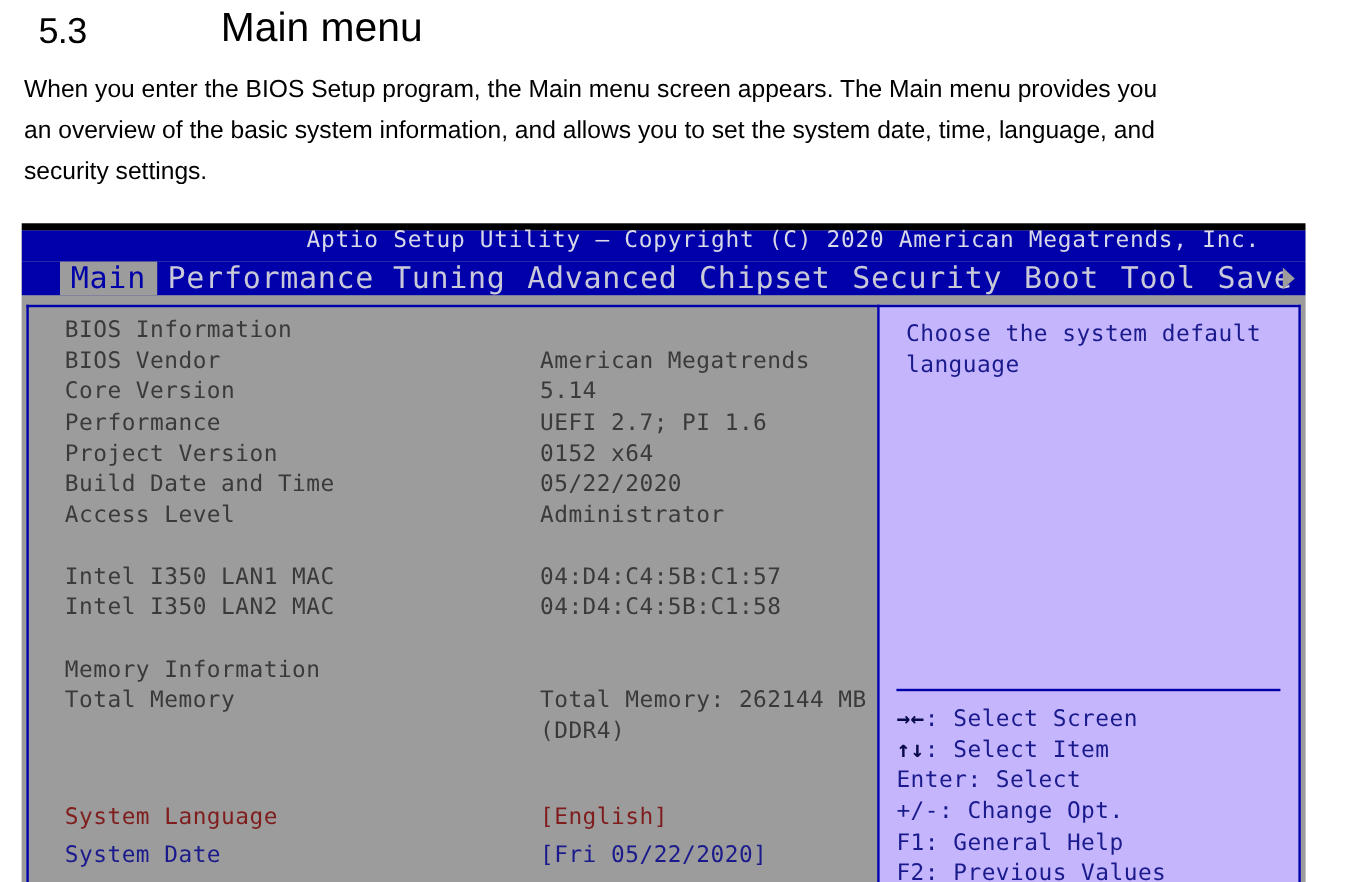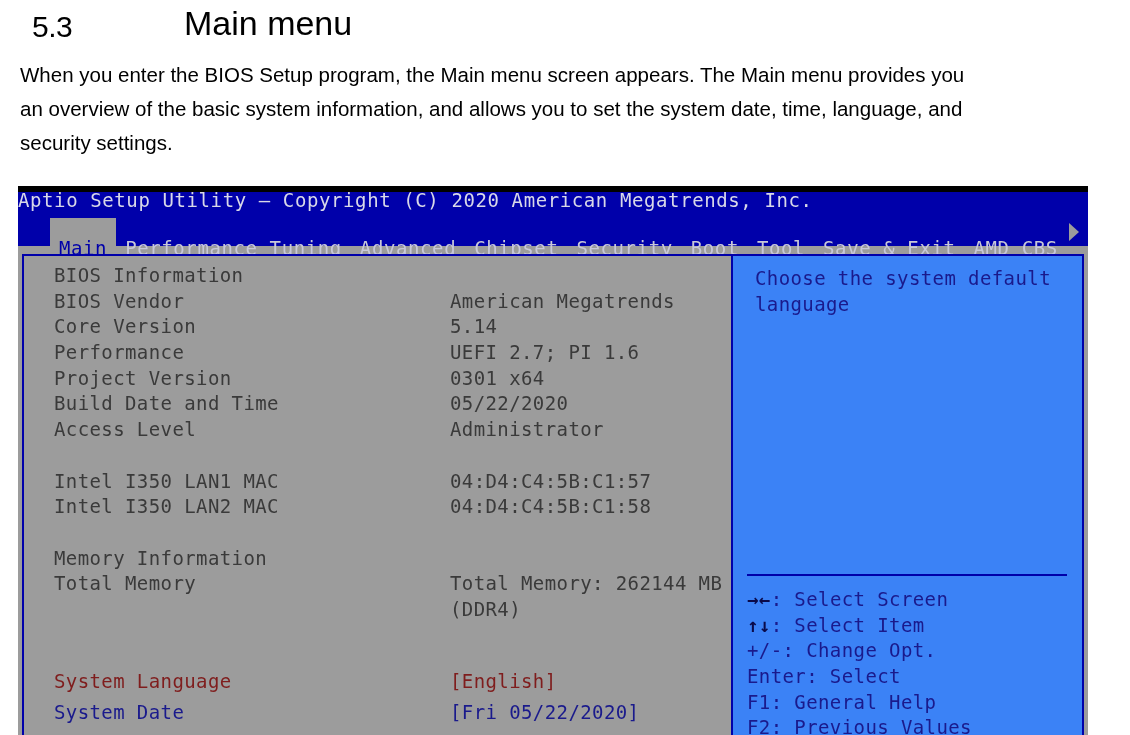--- a/index.html
+++ b/index.html
@@ -78,46 +78,47 @@
     left: 0; top: 6px;
     width: 1070px;
     height: 26px;
     background: #0000aa;
   }
   .bios-title {
     position: absolute;
     left: 0;
     top: 3px;
     width: 1000px;
-    text-align: left;
+    text-align: right;
     font-size: 19px;
     letter-spacing: 0.6px;
     color: #d8d8e8;
     white-space: pre;
+    padding-left: 32px;
   }
   .bios-menubar {
     position: absolute;
     left: 0; top: 32px;
     width: 1070px;
     height: 28px;
     background: #0000aa;
   }
   .menu-items {
     position: absolute;
     left: 32px;
     top: 32px;
     height: 28px;
     display: flex;
     align-items: stretch;
   }
   .menu-item {
-    font-size: 19px;
+    font-size: 25px;
     letter-spacing: 0.6px;
     color: #c8c8d8;
-    padding: 16px 9px;
+    padding: 0 9px;
     line-height: 28px;
     white-space: pre;
   }
   .menu-item.active {
     background: #9c9c9c;
     color: #0000aa;
   }
   .menu-arrow {
     position: absolute;
     right: 9px;
@@ -144,21 +145,21 @@
   }
   .panel-right {
     position: absolute;
     left: 713px;
     top: 68px;
     width: 353px;
     height: 481px;
     border: 2px solid #0000aa;
     border-bottom: none;
     box-sizing: border-box;
-    background: #3b82f6;
+    background: #c4b5fd;
     overflow: hidden;
   }
 
   .rows {
     position: absolute;
     left: 30px;
     top: 8px;
     width: 680px;
   }
   .row {
@@ -257,21 +258,21 @@
       <div class="menu-item">AMD CBS</div>
     </div>
   <div class="menu-arrow"></div>
 
   <div class="panel-left">
     <div class="rows" id="info-rows">
         <div class="row"><span class="lbl">BIOS Information</span></div>
         <div class="row"><span class="lbl">BIOS Vendor</span><span class="val">American Megatrends</span></div>
         <div class="row"><span class="lbl">Core Version</span><span class="val">5.14</span></div>
         <div class="row"><span class="lbl">Performance</span><span class="val">UEFI 2.7; PI 1.6</span></div>
-        <div class="row"><span class="lbl">Project Version</span><span class="val">0301 x64</span></div>
+        <div class="row"><span class="lbl">Project Version</span><span class="val">0152 x64</span></div>
         <div class="row"><span class="lbl">Build Date and Time</span><span class="val">05/22/2020</span></div>
         <div class="row"><span class="lbl">Access Level</span><span class="val">Administrator</span></div>
         <div class="row spacer"></div>
         <div class="row"><span class="lbl">Intel I350 LAN1 MAC</span><span class="val">04:D4:C4:5B:C1:57</span></div>
         <div class="row"><span class="lbl">Intel I350 LAN2 MAC</span><span class="val">04:D4:C4:5B:C1:58</span></div>
         <div class="row spacer"></div>
         <div class="row"><span class="lbl">Memory Information</span></div>
         <div class="row"><span class="lbl">Total Memory</span><span class="val">Total Memory: 262144 MB</span></div>
         <div class="row"><span class="val">(DDR4)</span></div>
         <div class="row spacer"></div>
@@ -280,20 +281,20 @@
         <div class="row blue"><span class="lbl">System Date</span><span class="val">[Fri 05/22/2020]</span></div>
       </div>
   </div>
 
   <div class="panel-right">
     <div class="help-text">Choose the system default language</div>
     <div class="help-divider"></div>
     <div class="keys" id="key-legend">
         <div class="key-row"><span class="kglyph">→←</span><span>: Select Screen</span></div>
         <div class="key-row"><span class="kglyph">↑↓</span><span>: Select Item</span></div>
+        <div class="key-row"><span>Enter: Select</span></div>
         <div class="key-row"><span>+/-: Change Opt.</span></div>
-        <div class="key-row"><span>Enter: Select</span></div>
         <div class="key-row"><span>F1: General Help</span></div>
         <div class="key-row"><span>F2: Previous Values</span></div>
       </div>
   </div>
 
 </div>
 
 </body></html>

